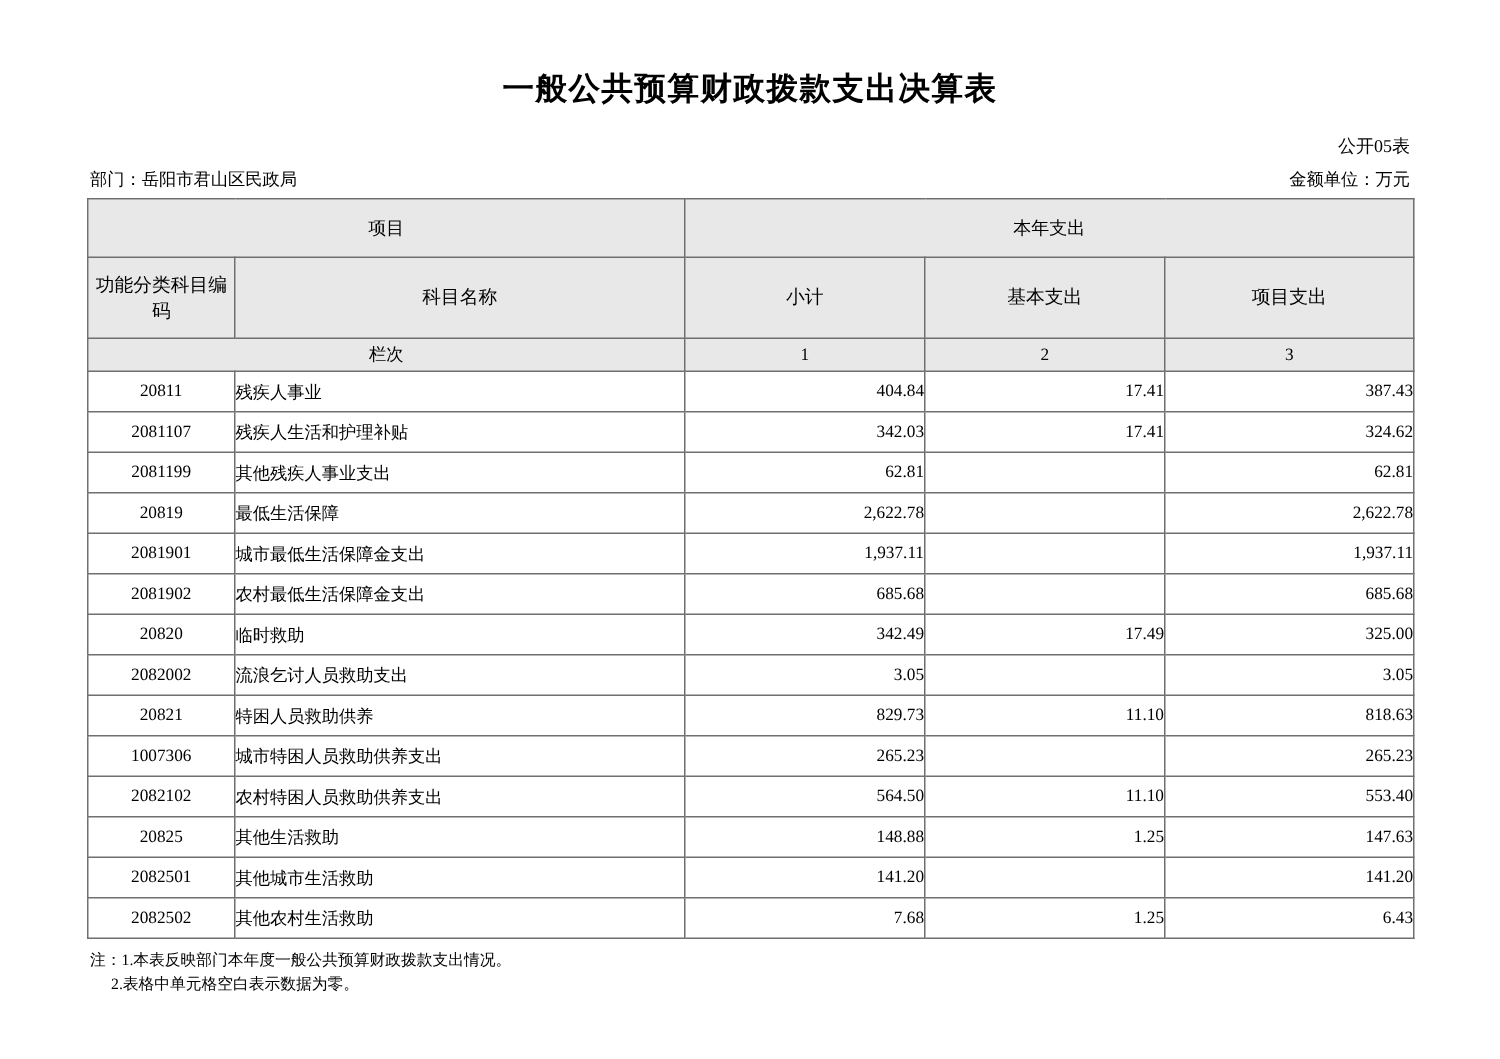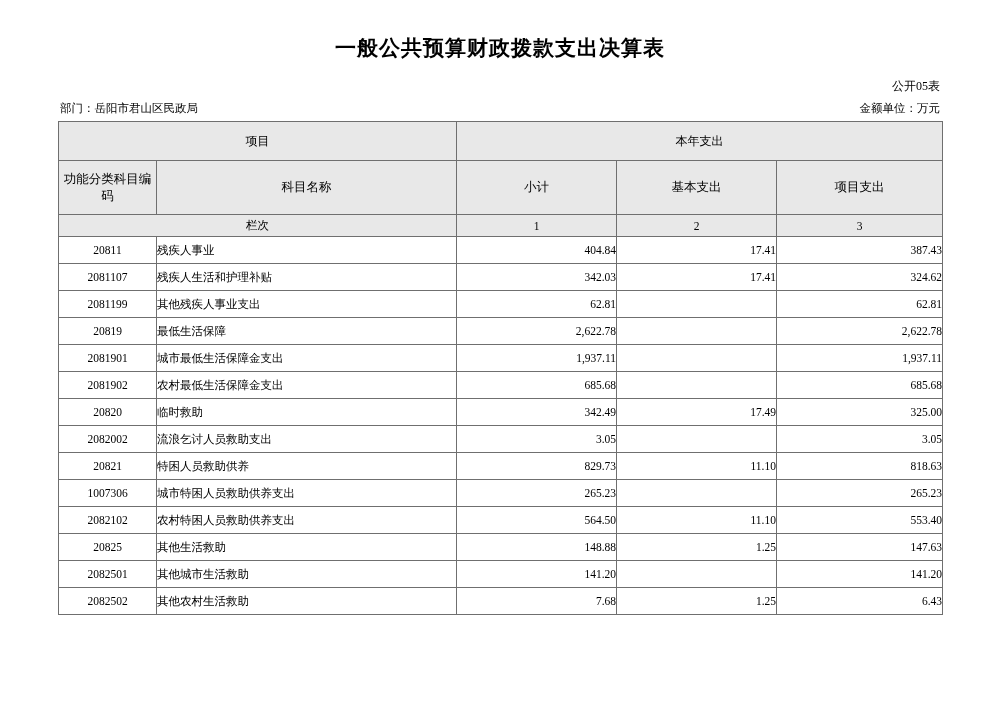--- a/index.html
+++ b/index.html
@@ -12,21 +12,21 @@
     background: #ffffff;
     font-family: "Liberation Serif", "DejaVu Serif", serif;
     color: #000000;
     overflow: hidden;
   }
   .page {
     position: relative;
     width: 1000px;
     height: 706px;
     box-sizing: border-box;
-    padding: 4px 58px;
+    padding: 15px 58px;
   }
   .doc-title {
     text-align: center;
     font-size: 21px;
     font-weight: bold;
     letter-spacing: 1px;
     padding-top: 30px;
     font-family: "Liberation Sans", "DejaVu Sans", sans-serif;
   }
   .sheet-code {
@@ -242,14 +242,18 @@
       <tr>
         <td class="code">2082502</td>
         <td class="name">其他农村生活救助</td>
         <td class="num">7.68</td>
         <td class="num">1.25</td>
         <td class="num">6.43</td>
       </tr>
     </tbody>
   </table>
 
+  <div class="notes">
+    <div>注：1.本表反映部门本年度一般公共预算财政拨款支出情况。</div>
+    <div>2.表格中单元格空白表示数据为零。</div>
+  </div>
 
 </div>
 
 </body></html>

